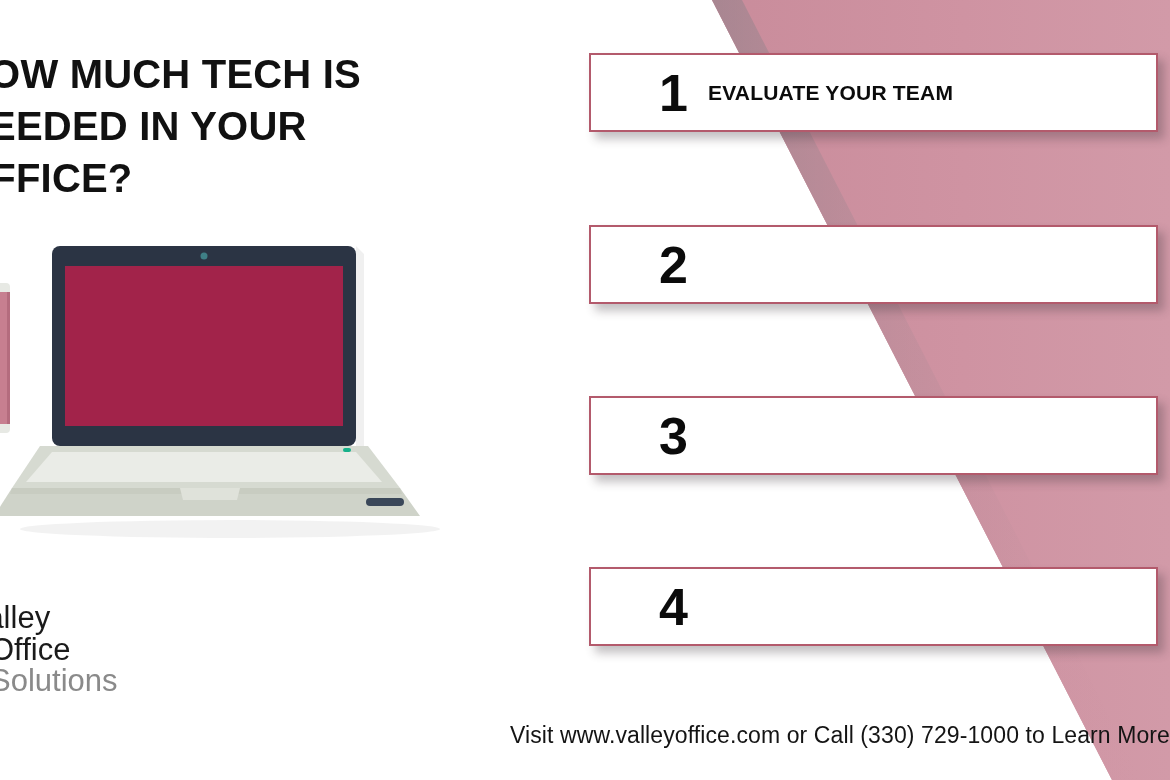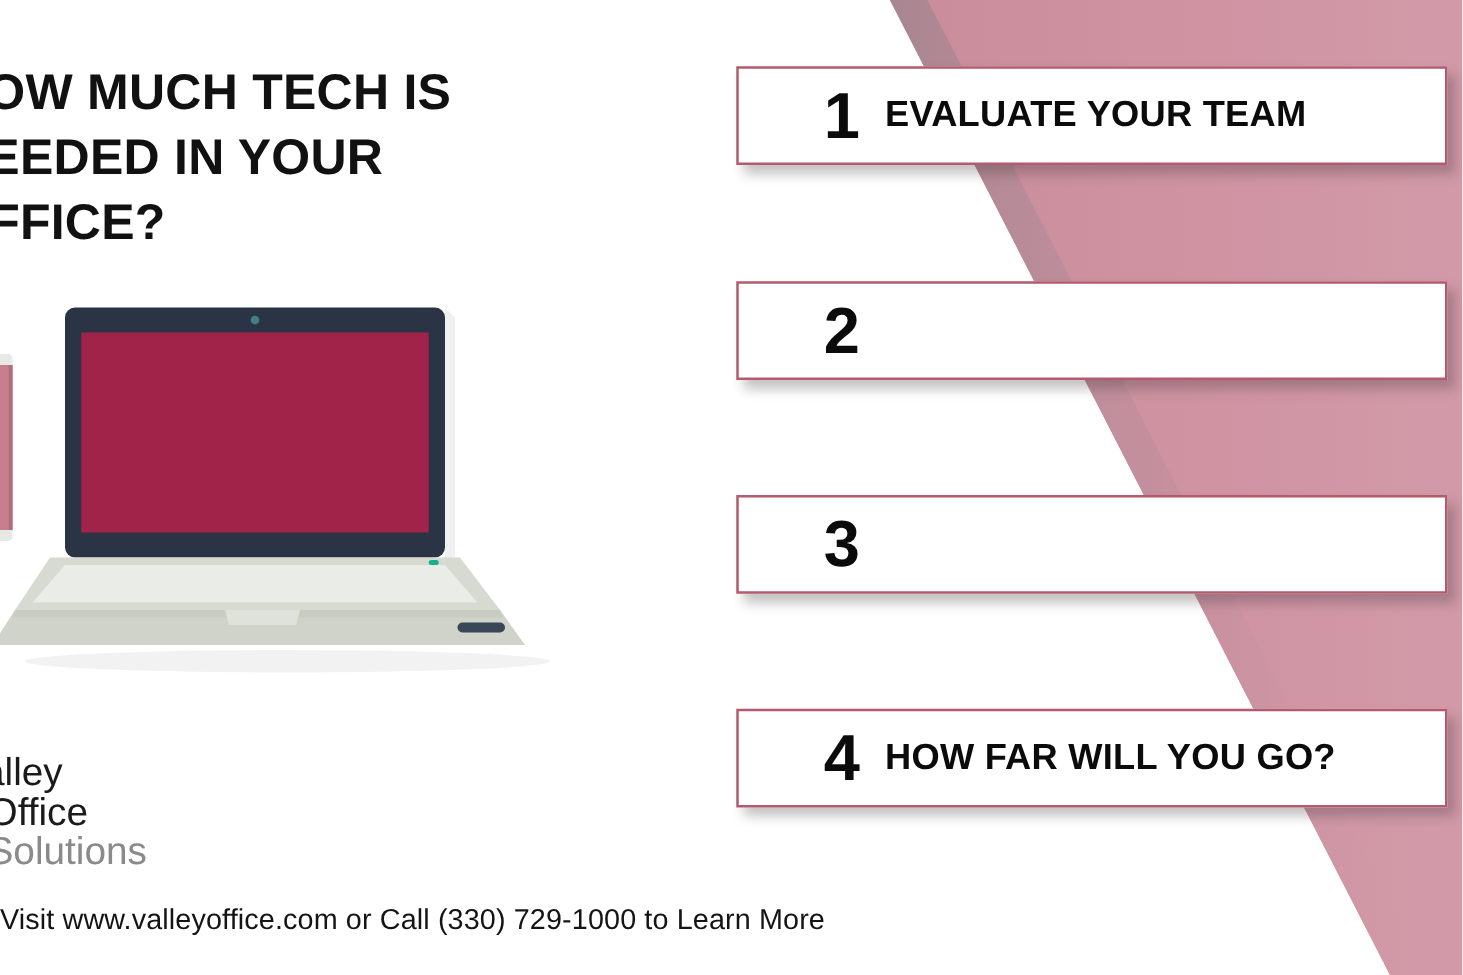--- a/index.html
+++ b/index.html
@@ -103,34 +103,34 @@
     font-size:52px;
     font-weight:700;
     line-height:1;
     font-family:"Liberation Sans", sans-serif;
   }
 
   .step-label {
     flex:1 1 auto;
     padding-left:12px;
     color:#0b0b0b;
-    font-size:29px;
+    font-size:21px;
     font-weight:700;
     letter-spacing:0.2px;
     text-transform:uppercase;
     white-space:nowrap;
   }
 
   
   .footer {
     position:absolute;
     left:0; right:0;
     top:722px;
     z-index:12;
-    text-align:left;
+    text-align:right;
     color:#141414;
     font-size:23px;
     font-weight:400;
     letter-spacing:0.1px;
   }
 </style>
 </head>
 <body>
 
 <div id="slide">
@@ -216,20 +216,19 @@
     <div class="step step-2">
       <div class="step-num">2</div>
     </div>
 
     <div class="step step-3">
       <div class="step-num">3</div>
     </div>
 
     <div class="step step-4">
       <div class="step-num">4</div>
-      <div class="step-label">HOW FAR WILL YOU GO?</div>
     </div>
 
   </div>
 
   <div class="footer">Visit www.valleyoffice.com or Call (330) 729-1000 to Learn More</div>
 
 </div>
 
 </body></html>

